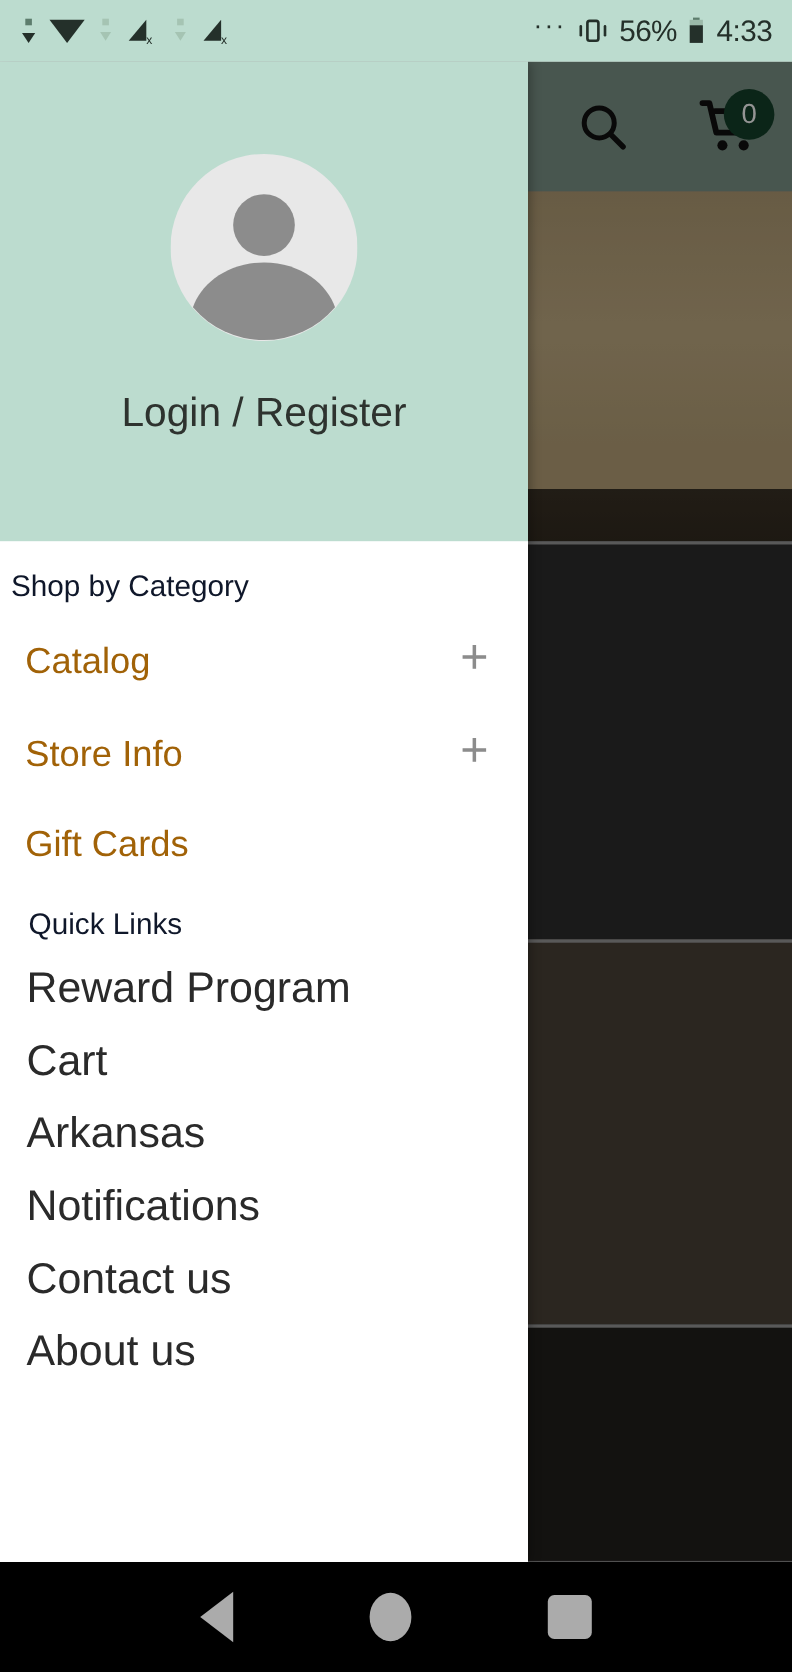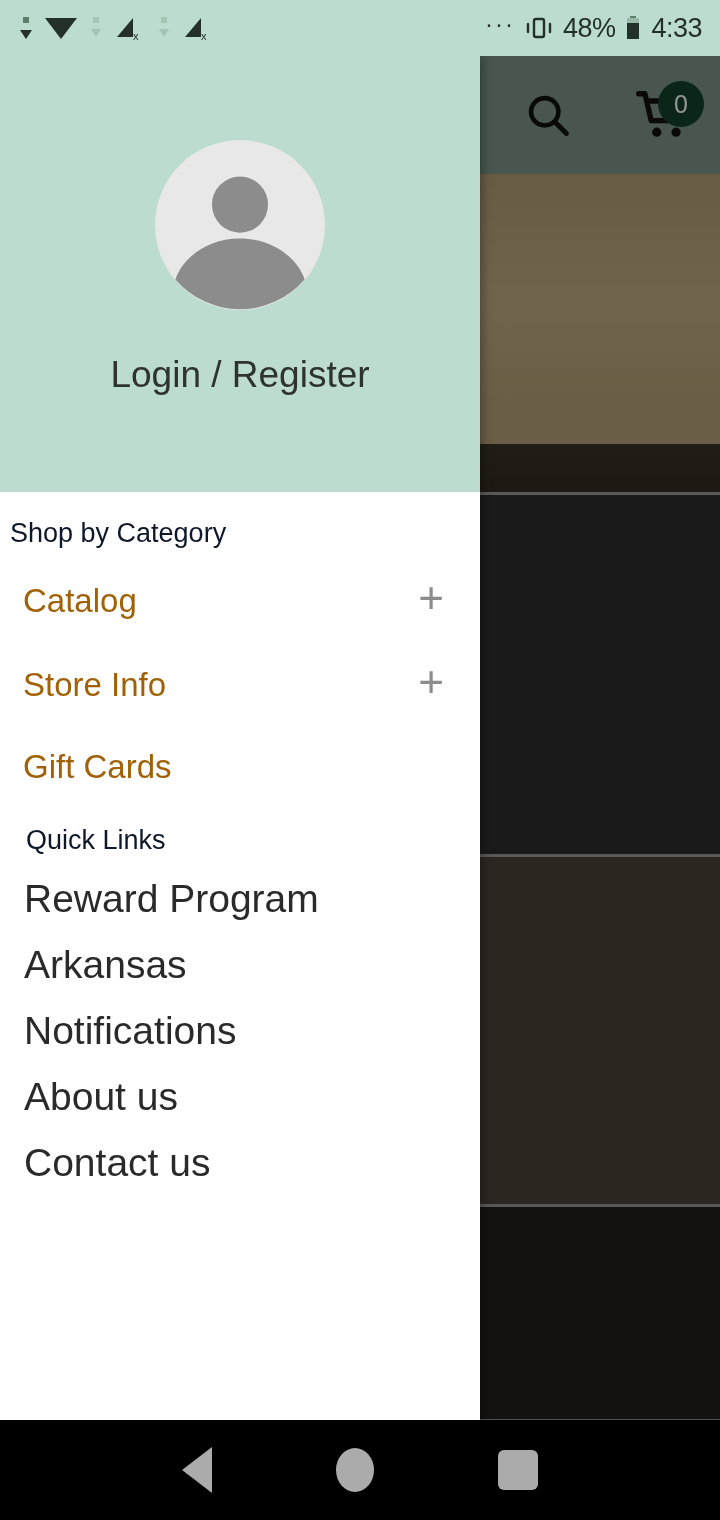--- a/index.html
+++ b/index.html
@@ -253,21 +253,21 @@
         <text x="19" y="27" font-size="11" fill="#24302a" font-family="Liberation Sans, sans-serif">x</text>
       </svg>
     </div>
     <div class="sb-right">
       <span class="sb-dots">···</span>
       <svg class="sb-icon" width="30" height="30" viewBox="0 0 30 30">
         <rect x="10" y="6" width="10" height="18" rx="2" fill="none" stroke="#24302a" stroke-width="2.4"></rect>
         <line x1="4" y1="11" x2="4" y2="19" stroke="#24302a" stroke-width="2.4" stroke-linecap="round"></line>
         <line x1="26" y1="11" x2="26" y2="19" stroke="#24302a" stroke-width="2.4" stroke-linecap="round"></line>
       </svg>
-      <span class="sb-text">48%</span>
+      <span class="sb-text">56%</span>
       <svg class="sb-icon" width="18" height="30" viewBox="0 0 18 30">
         <rect x="6" y="3" width="6" height="2.5" fill="#5d7d6d"></rect>
         <rect x="3" y="5" width="12" height="6" fill="#9bb9a9"></rect>
         <rect x="3" y="10" width="12" height="16" fill="#24302a"></rect>
       </svg>
       <span class="sb-text">4:33</span>
     </div>
   </div>
 
   <div id="drawer">
@@ -296,30 +296,33 @@
     <div class="menu-row">
       <span class="menu-label">Gift Cards</span>
     </div>
 
     <div class="section-title" id="quick-title">Quick Links</div>
 
     <div class="link-row">
       <span class="link-label">Reward Program</span>
     </div>
     <div class="link-row">
+      <span class="link-label">Cart</span>
+    </div>
+    <div class="link-row">
       <span class="link-label">Arkansas</span>
     </div>
     <div class="link-row">
       <span class="link-label">Notifications</span>
     </div>
     <div class="link-row">
+      <span class="link-label">Contact us</span>
+    </div>
+    <div class="link-row">
       <span class="link-label">About us</span>
-    </div>
-    <div class="link-row">
-      <span class="link-label">Contact us</span>
     </div>
   </div>
 
   <div id="navbar">
     <div class="nav-back"></div>
     <div class="nav-home"></div>
     <div class="nav-recent"></div>
   </div>
 
 </div>

